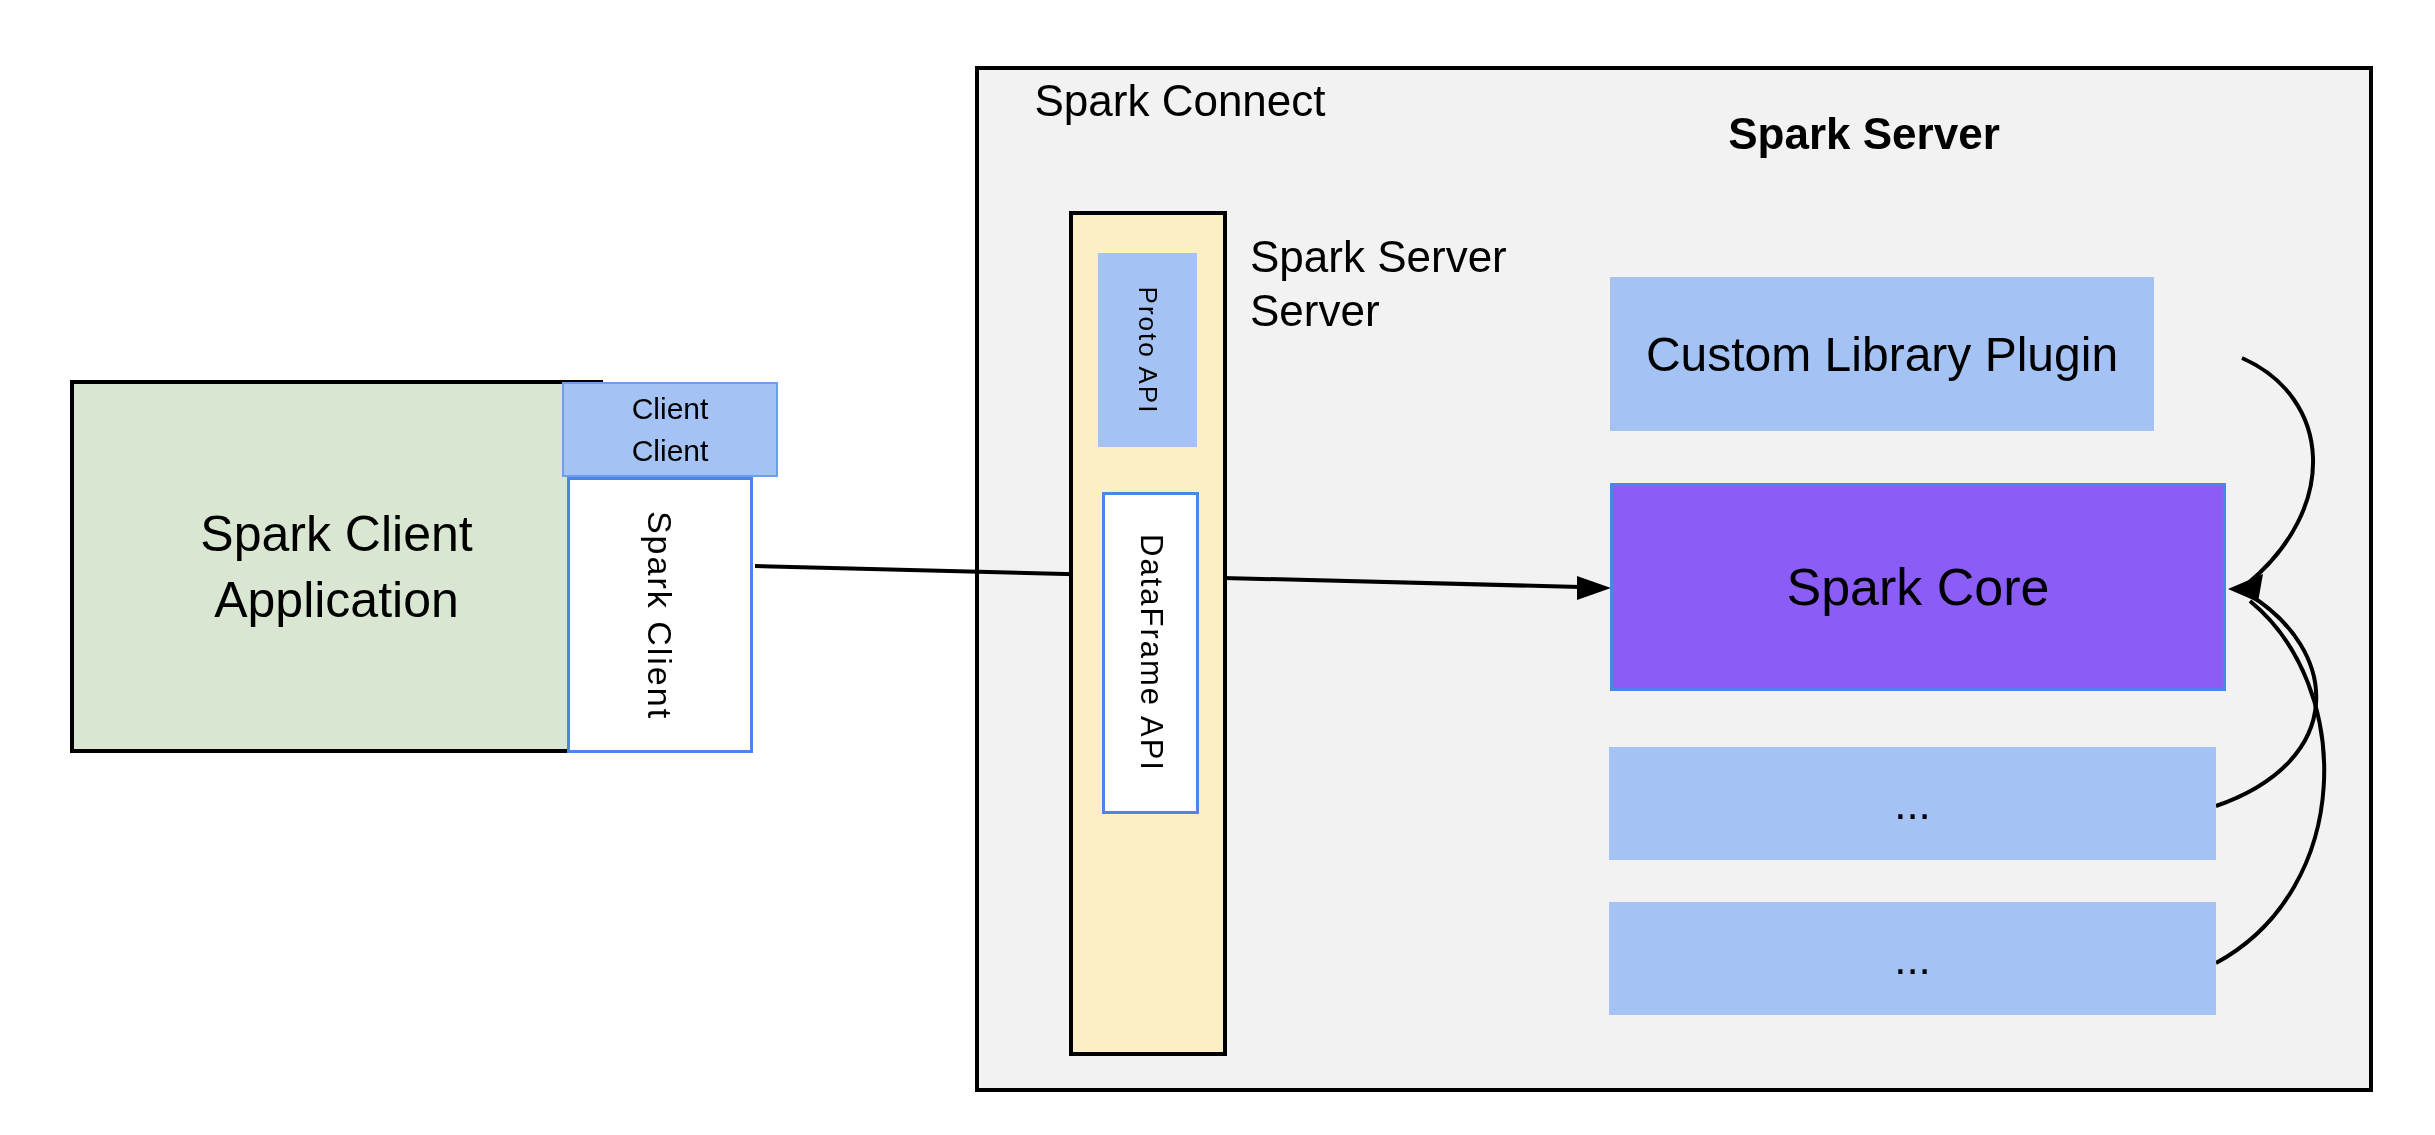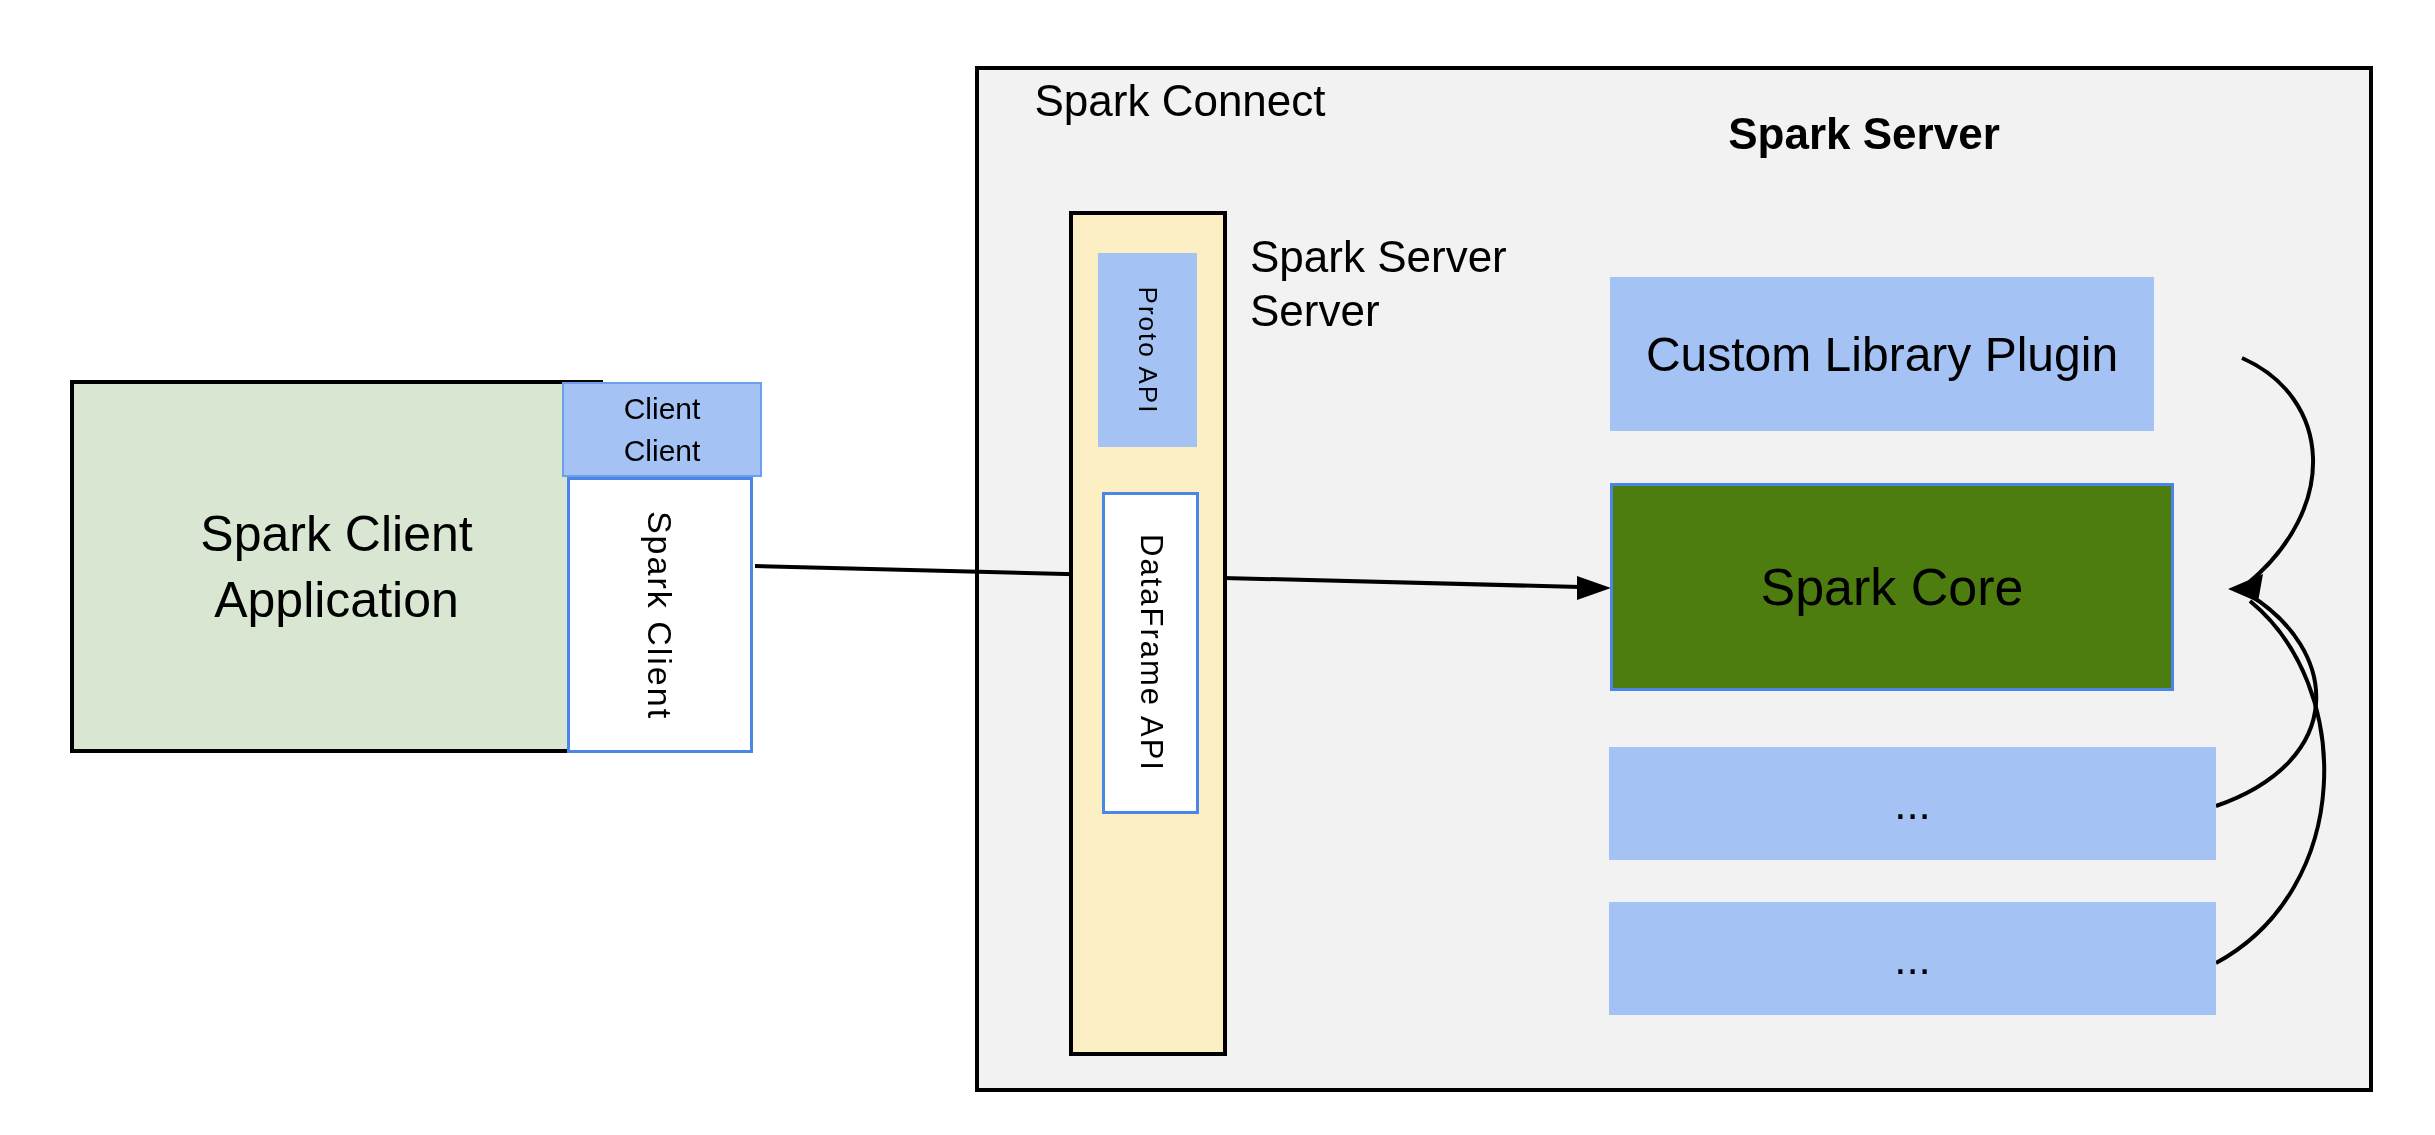--- a/index.html
+++ b/index.html
@@ -32,21 +32,21 @@
   
   #arrows{left:0;top:0;width:2435px;height:1135px;pointer-events:none;}
 
   
   .client-app{
     left:70px;top:380px;width:533px;height:373px;
     background:#d9e7d2;border:4px solid #000;
     font-size:50px;line-height:66px;
   }
   .client-package{
-    left:562px;top:382px;width:200px;height:95px;
+    left:562px;top:382px;width:216px;height:95px;
     background:#a4c2f4;border:2px solid #6d9eeb;
     font-size:30px;line-height:42px;
   }
   .spark-client-box{
     left:567px;top:477px;width:186px;height:276px;
     background:#fff;border:3px solid #4a86e8;
     font-size:34px;
   }
 
   
@@ -66,22 +66,22 @@
     left:1250px;top:230px;width:400px;
     font-size:44px;line-height:54px;text-align:left;
   }
 
   
   .plugin-box{
     left:1610px;top:277px;width:544px;height:154px;
     background:#a4c2f4;font-size:48px;
   }
   .core-box{
-    left:1610px;top:483px;width:564px;height:208px;
-    background:#4d7c0f;border:3px solid #4a86e8;font-size:52px;
+    left:1610px;top:483px;width:616px;height:208px;
+    background:#8b5cf6;border:3px solid #4a86e8;font-size:52px;
   }
   .extra-box-1{
     left:1609px;top:747px;width:607px;height:113px;
     background:#a4c2f4;font-size:44px;
   }
   .extra-box-2{
     left:1609px;top:902px;width:607px;height:113px;
     background:#a4c2f4;font-size:44px;
   }
 

